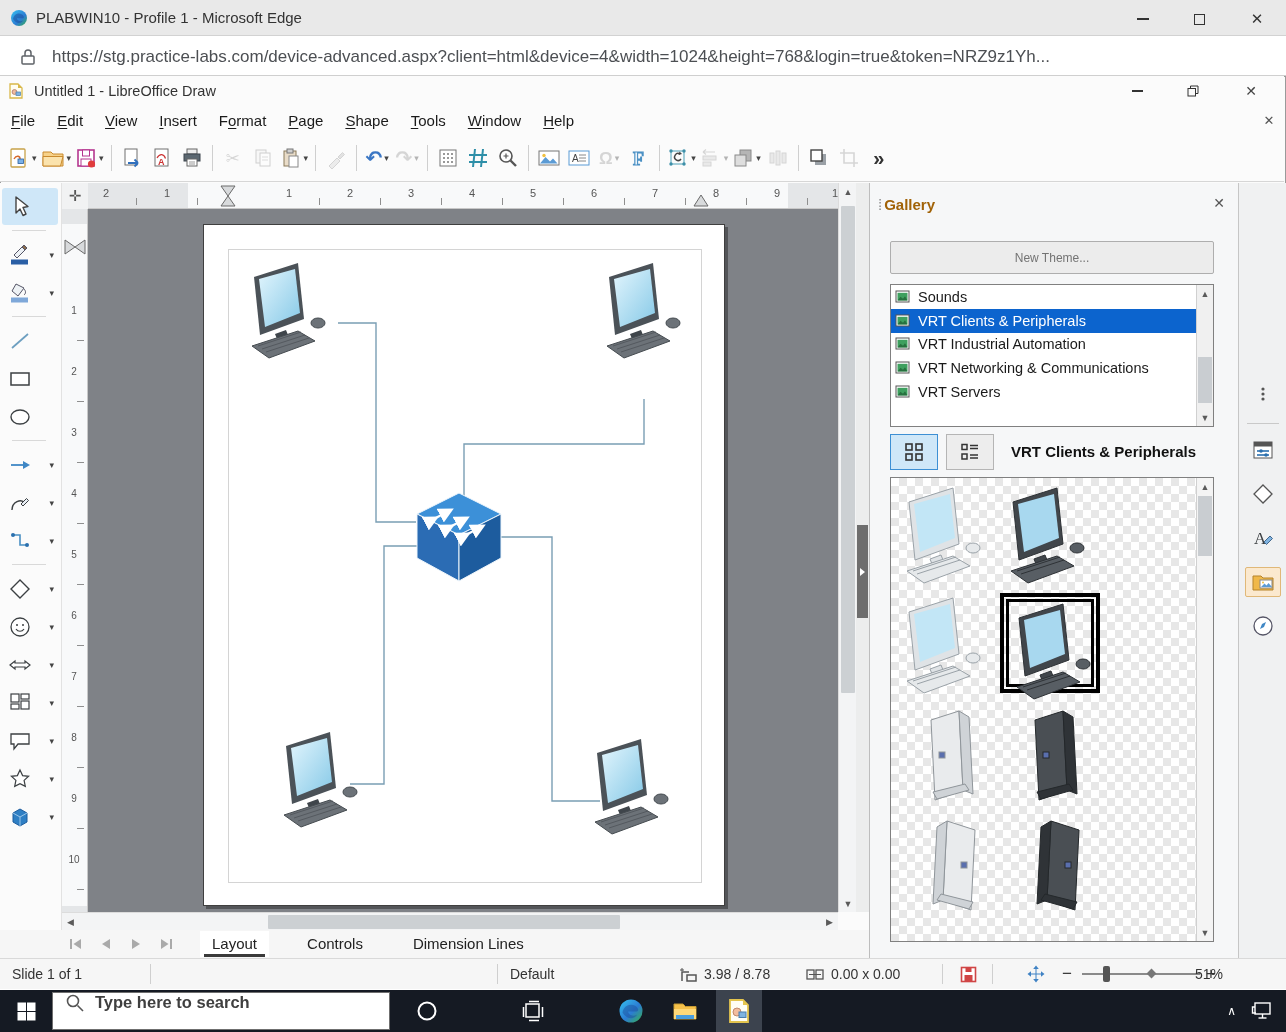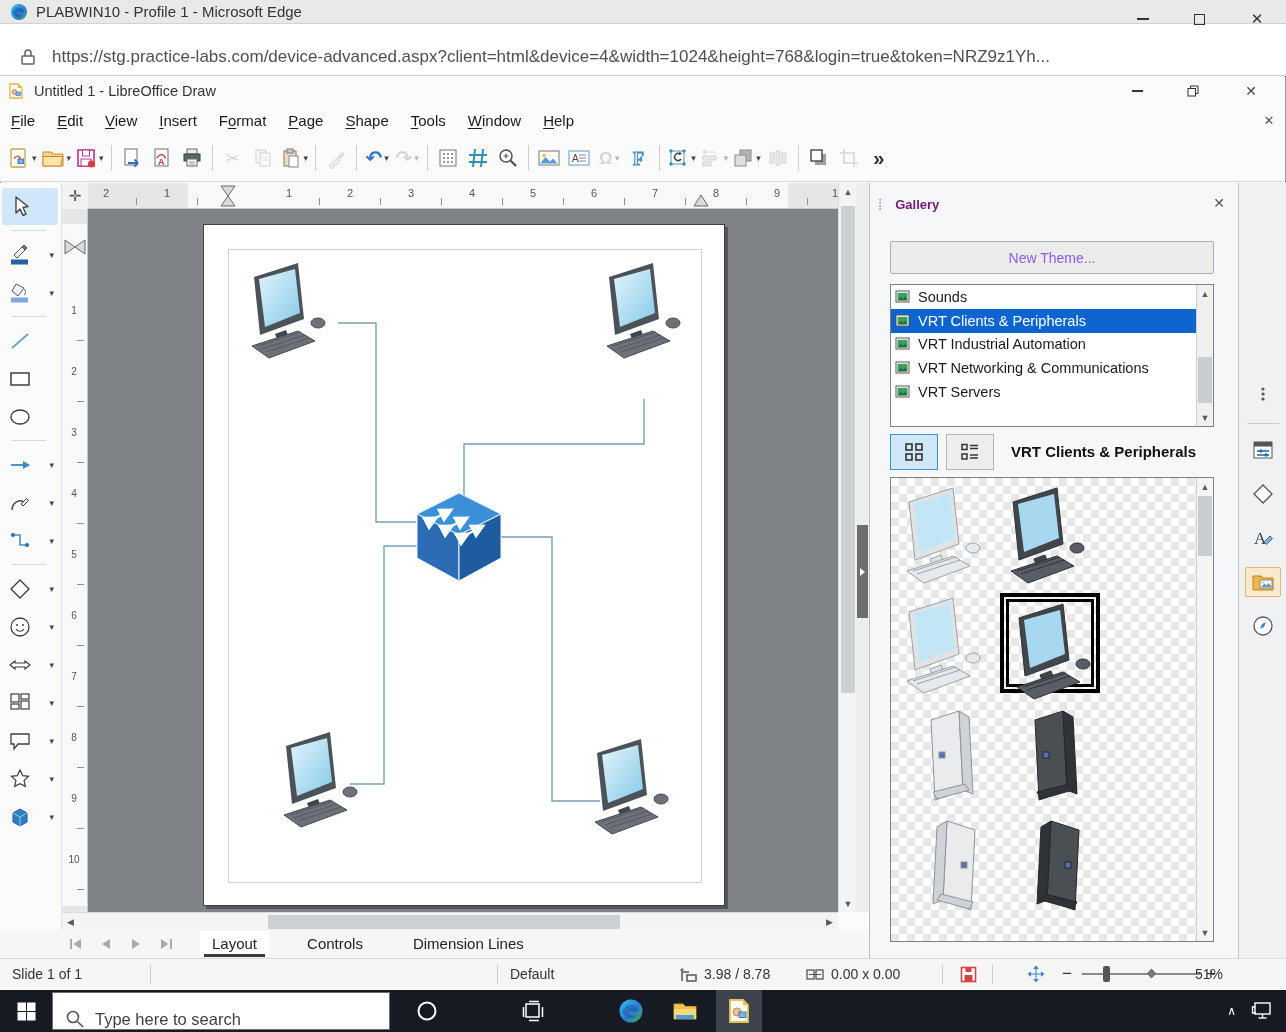--- a/index.html
+++ b/index.html
@@ -3,21 +3,21 @@
 <meta charset="utf-8">
 <style>
   html,body{margin:0;padding:0;background:#444;}
   *{box-sizing:border-box;}
   #screen{position:relative;width:1286px;height:1032px;background:#fff;overflow:hidden;
     font-family:"Liberation Sans","DejaVu Sans",sans-serif;color:#222;}
   .abs{position:absolute;}
   .icn{display:inline-flex;align-items:center;justify-content:center;line-height:0;}
   .icn svg{display:block;}
   
-  .edge-bar{left:0;top:0;width:1286px;height:24px;background:#e9e9e9;border-bottom:1px solid #d2d2d2;
+  .edge-bar{left:0;top:0;width:1286px;height:36px;background:#e9e9e9;border-bottom:1px solid #d2d2d2;
     display:flex;align-items:center;}
   .edge-title{font-size:15px;color:#333;margin-left:8px;}
   .wc{position:absolute;top:0;height:38px;width:46px;display:flex;align-items:center;justify-content:center;color:#333;}
   .wc-minbar{width:12px;height:2px;background:#333;}
   .wc-maxbox{width:11px;height:11px;border:1.5px solid #333;}
   .url-bar{left:0;top:39px;width:1286px;height:37px;background:#fff;border-bottom:1px solid #cfcfcf;
     display:flex;align-items:center;}
   .url-text{font-size:17px;color:#4c4f53;margin-left:14px;white-space:nowrap;overflow:hidden;max-width:1210px;}
   
   .lo-window{left:0;top:76px;width:1286px;height:913px;background:#fbfbfb;border:1px solid #9a9a9a;}
@@ -78,24 +78,24 @@
   .statusbar{left:0;top:958px;width:1286px;height:31px;background:#f6f6f6;border-top:1px solid #d9d9d9;font-size:14px;color:#333;}
   .sb{position:absolute;top:0;height:30px;display:flex;align-items:center;gap:6px;}
   .sdiv{position:absolute;top:5px;width:1px;height:20px;background:#cfcfcf;}
   .zoom-track{position:absolute;top:14px;left:1082px;width:118px;height:2px;background:#8a8a8a;}
   .zoom-thumb{position:absolute;top:7px;left:1103px;width:7px;height:16px;background:#555;border-radius:2px;}
   .zoom-mid{position:absolute;top:11px;left:1148px;width:7px;height:7px;background:#777;transform:rotate(45deg);}
   
   .gallery{left:869px;top:183px;width:369px;height:775px;background:#f6f7f8;border-left:1px solid #bdbdbd;}
   .g-head{position:absolute;left:0;top:8px;width:369px;height:26px;display:flex;align-items:center;}
   .g-grip{color:#8a8a8a;font-size:15px;margin-left:8px;letter-spacing:-2px;}
-  .g-title{font-size:13px;font-weight:bold;color:#701a75;margin-left:15px;}
+  .g-title{font-size:15px;font-weight:bold;color:#a16207;margin-left:4px;}
   .g-close{position:absolute;right:14px;top:4px;font-size:14px;color:#555;}
   .g-newtheme{position:absolute;left:20px;top:58px;width:324px;height:33px;background:#ececec;border:1px solid #aeaeae;
-    border-radius:2px;display:flex;align-items:center;justify-content:center;font-size:14px;color:#8b5cf6;}
+    border-radius:2px;display:flex;align-items:center;justify-content:center;font-size:12px;color:#737373;}
   .g-list{position:absolute;left:20px;top:101px;width:324px;height:143px;background:#fff;border:1px solid #808080;overflow:hidden;}
   .g-row{height:23.8px;display:flex;align-items:center;padding-left:4px;font-size:14.5px;color:#1a1a1a;}
   .g-row .icn{margin-right:7px;}
   .g-row.sel{background:#0c64ce;color:#fff;}
   .g-list-scroll{position:absolute;right:0;top:0;width:17px;height:141px;background:#f0f0f0;border-left:1px solid #d0d0d0;}
   .g-list-scroll .thumb{position:absolute;left:1px;top:72px;width:14px;height:46px;background:#c9cdd1;}
   .g-toggle{position:absolute;top:251px;width:48px;height:36px;border:1px solid #b5b5b5;background:#ededed;
     display:flex;align-items:center;justify-content:center;}
   .g-toggle.active{background:#cfe7f8;border-color:#3d8fd4;}
   .g-curtheme{position:absolute;left:141px;top:260px;font-size:15px;font-weight:bold;color:#111;}
@@ -110,21 +110,21 @@
   .g-thumb-scroll{position:absolute;right:0;top:0;width:17px;height:463px;background:#f4f4f4;border-left:1px solid #d0d0d0;}
   .g-thumb-scroll .thumb{position:absolute;left:1px;top:18px;width:14px;height:60px;background:#c9cdd1;}
   
   .side-tabs{left:1238px;top:183px;width:48px;height:775px;background:#f0f1f2;border-left:1px solid #c6c6c6;}
   .stab{position:absolute;left:6px;width:36px;height:30px;display:flex;align-items:center;justify-content:center;color:#444;}
   .stab.active{background:#fbe9cf;border:1px solid #e0b878;border-radius:2px;}
   .ssep{position:absolute;left:8px;width:32px;height:1px;background:#c9c9c9;}
   
   .taskbar{left:0;top:990px;width:1286px;height:42px;background:#151a23;display:flex;align-items:center;}
   .tb-start{width:52px;height:42px;display:flex;align-items:center;justify-content:center;}
-  .tb-search{width:338px;height:38px;background:#fff;border:1px solid #6f6f6f;display:flex;align-items:flex-end;}
+  .tb-search{width:338px;height:38px;background:#fff;border:1px solid #6f6f6f;display:flex;align-items:flex-start;font-weight:bold;}
   .tb-search span{font-size:16.5px;color:#3f3f3f;margin-left:10px;}
   .tb-item{width:46px;height:42px;display:flex;align-items:center;justify-content:center;}
   .tb-item.active{background:#3c434e;}
   .tb-tray{position:absolute;right:0;top:0;height:42px;display:flex;align-items:center;gap:14px;padding-right:12px;color:#fff;}
 </style>
 </head>
 <body>
 
 <div id="screen">
 

